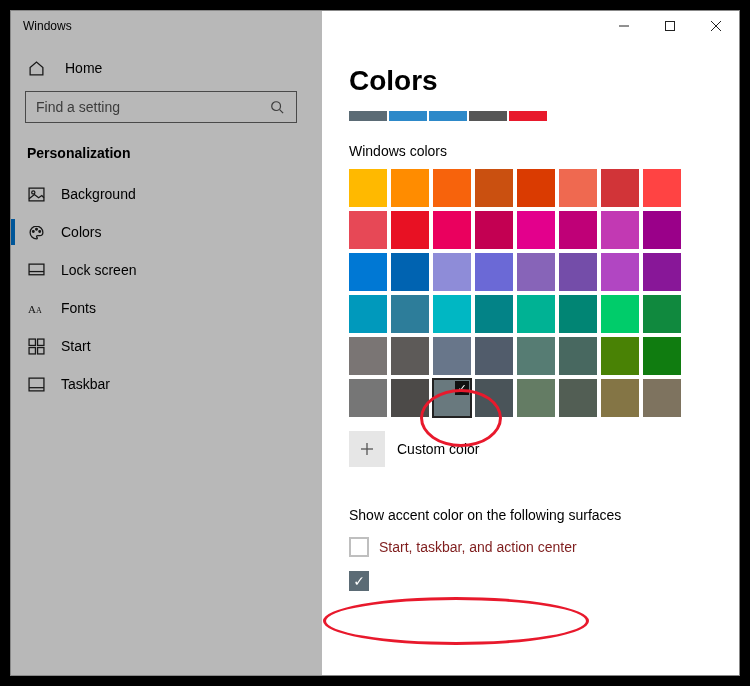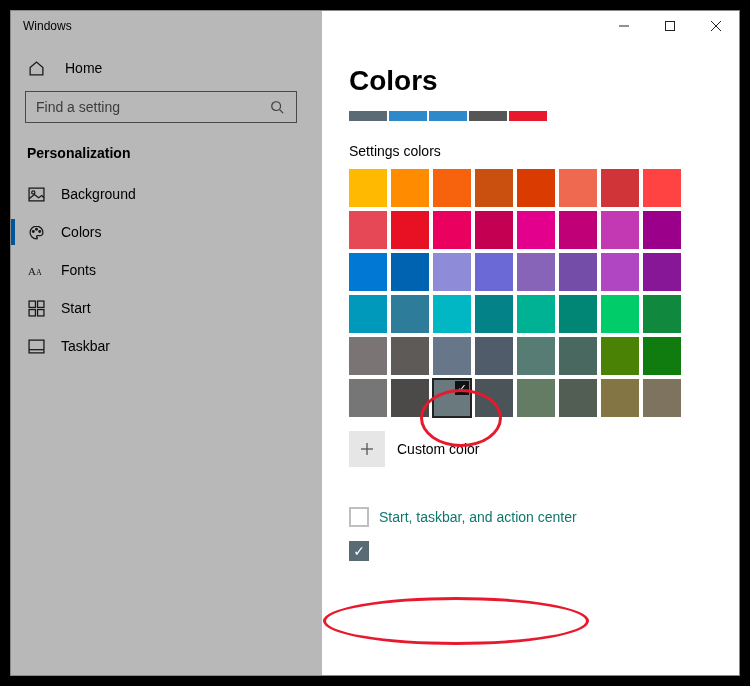--- a/index.html
+++ b/index.html
@@ -189,21 +189,21 @@
 }
 .chk {
   width: 20px; height: 20px;
   border: 2px solid #333;
   display: flex;
   align-items: center;
   justify-content: center;
 }
 .chk.on { background: #5b6b75; border-color: #5b6b75; color: #fff; }
 .chk.disabled { border-color: #bfbfbf; }
-.chk-row.disabled { color: #0f766e; }
+.chk-row.disabled { color: #7f1d1d; }
 .annot {
   position: absolute;
   border: 3px solid #e8192c;
   border-radius: 50%;
   pointer-events: none;
   z-index: 20;
 }
 </style>
 </head>
 <body>
@@ -274,20 +274,29 @@
                 <path d="M8 2a6 6 0 1 0 0 12c1 0 1-1 .3-1.6-.6-.5-.2-1.4.7-1.4H11a3 3 0 0 0 3-3c0-3.3-2.7-6-6-6z"></path>
                 <circle cx="5" cy="7" r="0.8" fill="#222"></circle>
                 <circle cx="8" cy="5" r="0.8" fill="#222"></circle>
                 <circle cx="11" cy="7" r="0.8" fill="#222"></circle>
               </svg>
             </span>
             <span>Colors</span>
           </div>
           <div class="nav-item">
             <span class="icon">
+              <svg width="17" height="17" viewBox="0 0 16 16" fill="none" stroke="#222" stroke-width="1.2">
+                <rect x="1" y="2" width="14" height="10"></rect>
+                <line x1="1" y1="9" x2="15" y2="9"></line>
+              </svg>
+            </span>
+            <span>Lock screen</span>
+          </div>
+          <div class="nav-item">
+            <span class="icon">
               <svg width="17" height="14" viewBox="0 0 17 14" fill="#222">
                 <text x="0" y="12" font-size="11" font-family="Segoe UI">A</text>
                 <text x="8" y="12" font-size="8" font-family="Segoe UI">A</text>
               </svg>
             </span>
             <span>Fonts</span>
           </div>
           <div class="nav-item">
             <span class="icon">
               <svg width="17" height="17" viewBox="0 0 16 16" fill="none" stroke="#222" stroke-width="1.2">
@@ -315,21 +324,21 @@
       <h1>Colors</h1>
 
       <div class="recent-row" id="recent">
           <div class="recent-sw" style="background: rgb(91, 107, 117);"></div>
           <div class="recent-sw" style="background: rgb(45, 137, 201);"></div>
           <div class="recent-sw" style="background: rgb(45, 137, 201);"></div>
           <div class="recent-sw" style="background: rgb(86, 86, 86);"></div>
           <div class="recent-sw" style="background: rgb(232, 25, 44);"></div>
         </div>
 
-      <div class="section-label">Settings colors</div>
+      <div class="section-label">Windows colors</div>
 
       <div class="grid" id="palette">
           <div class="sw" style="background: rgb(255, 185, 0);"></div>
           <div class="sw" style="background: rgb(255, 140, 0);"></div>
           <div class="sw" style="background: rgb(247, 99, 12);"></div>
           <div class="sw" style="background: rgb(202, 80, 16);"></div>
           <div class="sw" style="background: rgb(218, 59, 1);"></div>
           <div class="sw" style="background: rgb(239, 105, 80);"></div>
           <div class="sw" style="background: rgb(209, 52, 56);"></div>
           <div class="sw" style="background: rgb(255, 67, 67);"></div>
@@ -380,20 +389,21 @@
       <div class="custom-row">
         <div class="plus-btn">
           <svg width="16" height="16" viewBox="0 0 16 16" stroke="#555" stroke-width="1.3">
               <line x1="8" y1="2" x2="8" y2="14"></line>
               <line x1="2" y1="8" x2="14" y2="8"></line>
             </svg>
         </div>
         <span>Custom color</span>
       </div>
 
+      <div class="accent-label">Show accent color on the following surfaces</div>
 
       <div id="accent-opts">
           <div class="chk-row disabled">
             <div class="chk disabled"></div>
             <span>Start, taskbar, and action center</span>
           </div>
           <div class="chk-row">
             <div class="chk on">✓</div>
           </div>
         </div>

